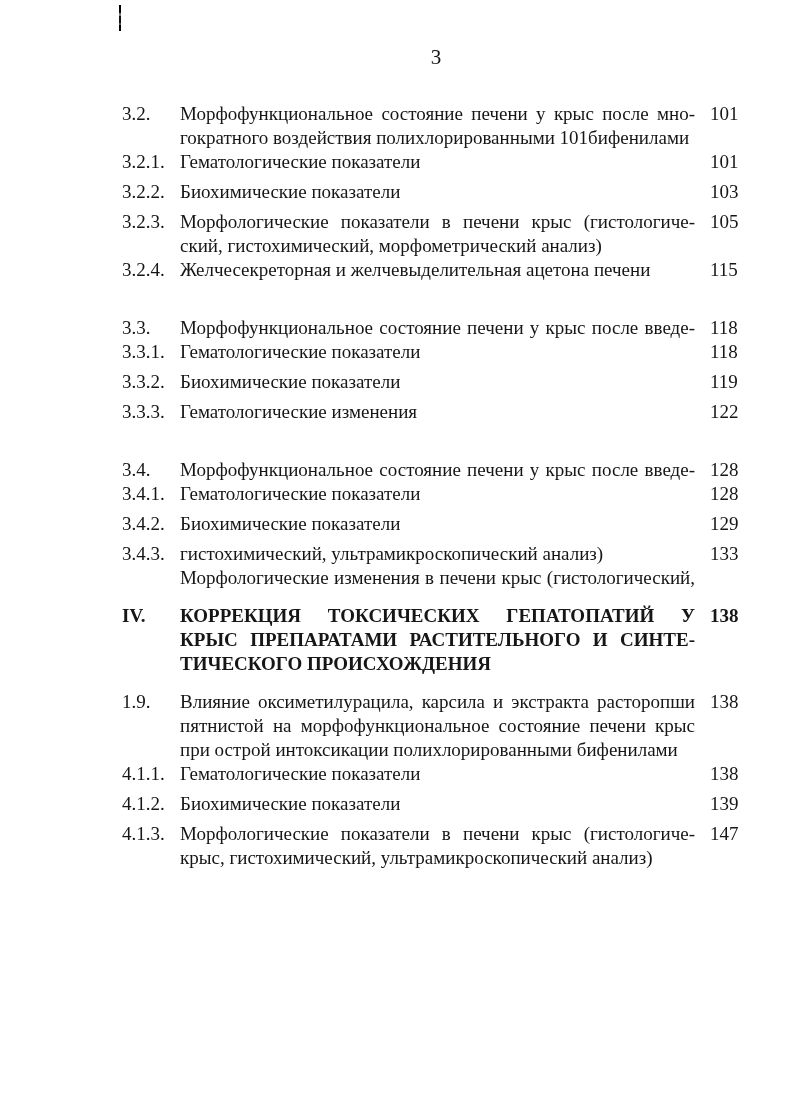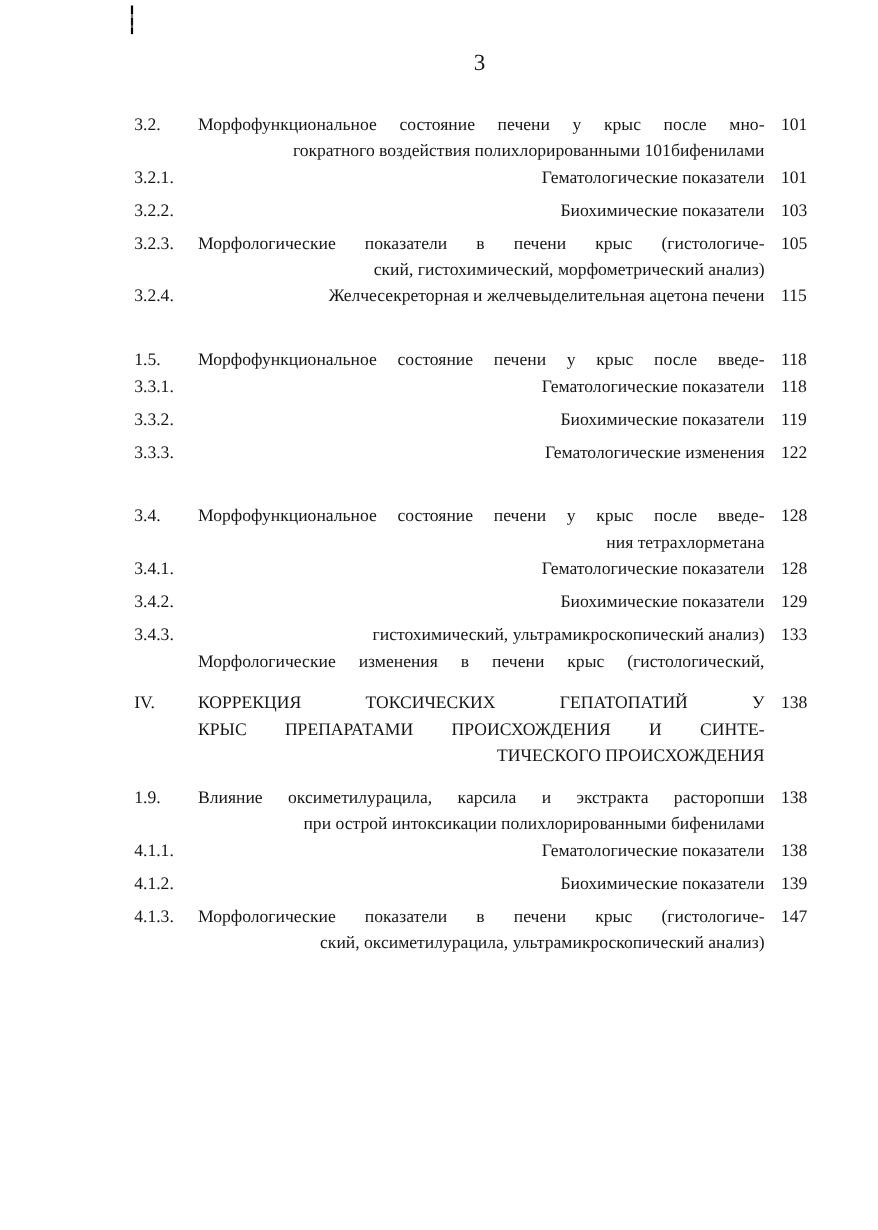--- a/index.html
+++ b/index.html
@@ -26,31 +26,31 @@
   }
   .toc{
     display:flex;
     flex-direction:column;
     margin-top:32px;
     padding-left:122px;
   }
   .row{
     display:flex;
     align-items:flex-start;
-    font-size:16px;
+    font-size:19px;
     line-height:24px;
     margin-bottom:6px;
   }
   .row.multi{margin-bottom:0;}
-  .row.head{font-weight:normal;}
+  .row.head{font-weight:bold;}
   .gap-a{margin-top:28px;}
   .gap-b{margin-top:14px;}
   .num{flex:0 0 58px;width:58px;}
   .title{flex:0 0 515px;width:515px;}
-  .line{text-align:right;}
+  .line{text-align:left;}
   .line.j{text-align:justify;text-align-last:justify;}
   .pg{margin-left:15px;white-space:nowrap;}
 </style>
 </head>
 <body>
 
 <div class="page">
   <div class="scan-mark"></div>
   <div class="header">3</div>
   <main class="toc" id="toc">
@@ -85,21 +85,21 @@
         <div class="pg">105</div>
       </div>
       <div class="row">
         <div class="num">3.2.4.</div>
         <div class="title">
           <div class="line">Желчесекреторная и желчевыделительная ацетона печени</div>
         </div>
         <div class="pg">115</div>
       </div>
       <div class="row multi gap-a">
-        <div class="num">1.5.</div>
+        <div class="num">3.3.</div>
         <div class="title">
           <div class="line j">Морфофункциональное состояние печени у крыс после введе-</div>
         </div>
         <div class="pg">118</div>
       </div>
       <div class="row">
         <div class="num">3.3.1.</div>
         <div class="title">
           <div class="line">Гематологические показатели</div>
         </div>
@@ -116,21 +116,20 @@
         <div class="num">3.3.3.</div>
         <div class="title">
           <div class="line">Гематологические изменения</div>
         </div>
         <div class="pg">122</div>
       </div>
       <div class="row multi gap-a">
         <div class="num">3.4.</div>
         <div class="title">
           <div class="line j">Морфофункциональное состояние печени у крыс после введе-</div>
-          <div class="line">ния тетрахлорметана</div>
         </div>
         <div class="pg">128</div>
       </div>
       <div class="row">
         <div class="num">3.4.1.</div>
         <div class="title">
           <div class="line">Гематологические показатели</div>
         </div>
         <div class="pg">128</div>
       </div>
@@ -146,29 +145,30 @@
         <div class="title">
           <div class="line">гистохимический, ультрамикроскопический анализ)</div>
           <div class="line j">Морфологические изменения в печени крыс (гистологический,</div>
         </div>
         <div class="pg">133</div>
       </div>
       <div class="row multi head gap-b">
         <div class="num">IV.</div>
         <div class="title">
           <div class="line j">КОРРЕКЦИЯ ТОКСИЧЕСКИХ ГЕПАТОПАТИЙ У</div>
-          <div class="line j">КРЫС ПРЕПАРАТАМИ ПРОИСХОЖДЕНИЯ И СИНТЕ-</div>
+          <div class="line j">КРЫС ПРЕПАРАТАМИ РАСТИТЕЛЬНОГО И СИНТЕ-</div>
           <div class="line">ТИЧЕСКОГО ПРОИСХОЖДЕНИЯ</div>
         </div>
         <div class="pg">138</div>
       </div>
       <div class="row multi gap-b">
         <div class="num">1.9.</div>
         <div class="title">
           <div class="line j">Влияние оксиметилурацила, карсила и экстракта расторопши</div>
+          <div class="line j">пятнистой на морфофункциональное состояние печени крыс</div>
           <div class="line">при острой интоксикации полихлорированными бифенилами</div>
         </div>
         <div class="pg">138</div>
       </div>
       <div class="row">
         <div class="num">4.1.1.</div>
         <div class="title">
           <div class="line">Гематологические показатели</div>
         </div>
         <div class="pg">138</div>
@@ -177,18 +177,18 @@
         <div class="num">4.1.2.</div>
         <div class="title">
           <div class="line">Биохимические показатели</div>
         </div>
         <div class="pg">139</div>
       </div>
       <div class="row multi">
         <div class="num">4.1.3.</div>
         <div class="title">
           <div class="line j">Морфологические показатели в печени крыс (гистологиче-</div>
-          <div class="line">ский, оксиметилурацила, ультрамикроскопический анализ)</div>
+          <div class="line">крыс, гистохимический, ультрамикроскопический анализ)</div>
         </div>
         <div class="pg">147</div>
       </div>
     </main>
 </div>
 
 </body></html>

